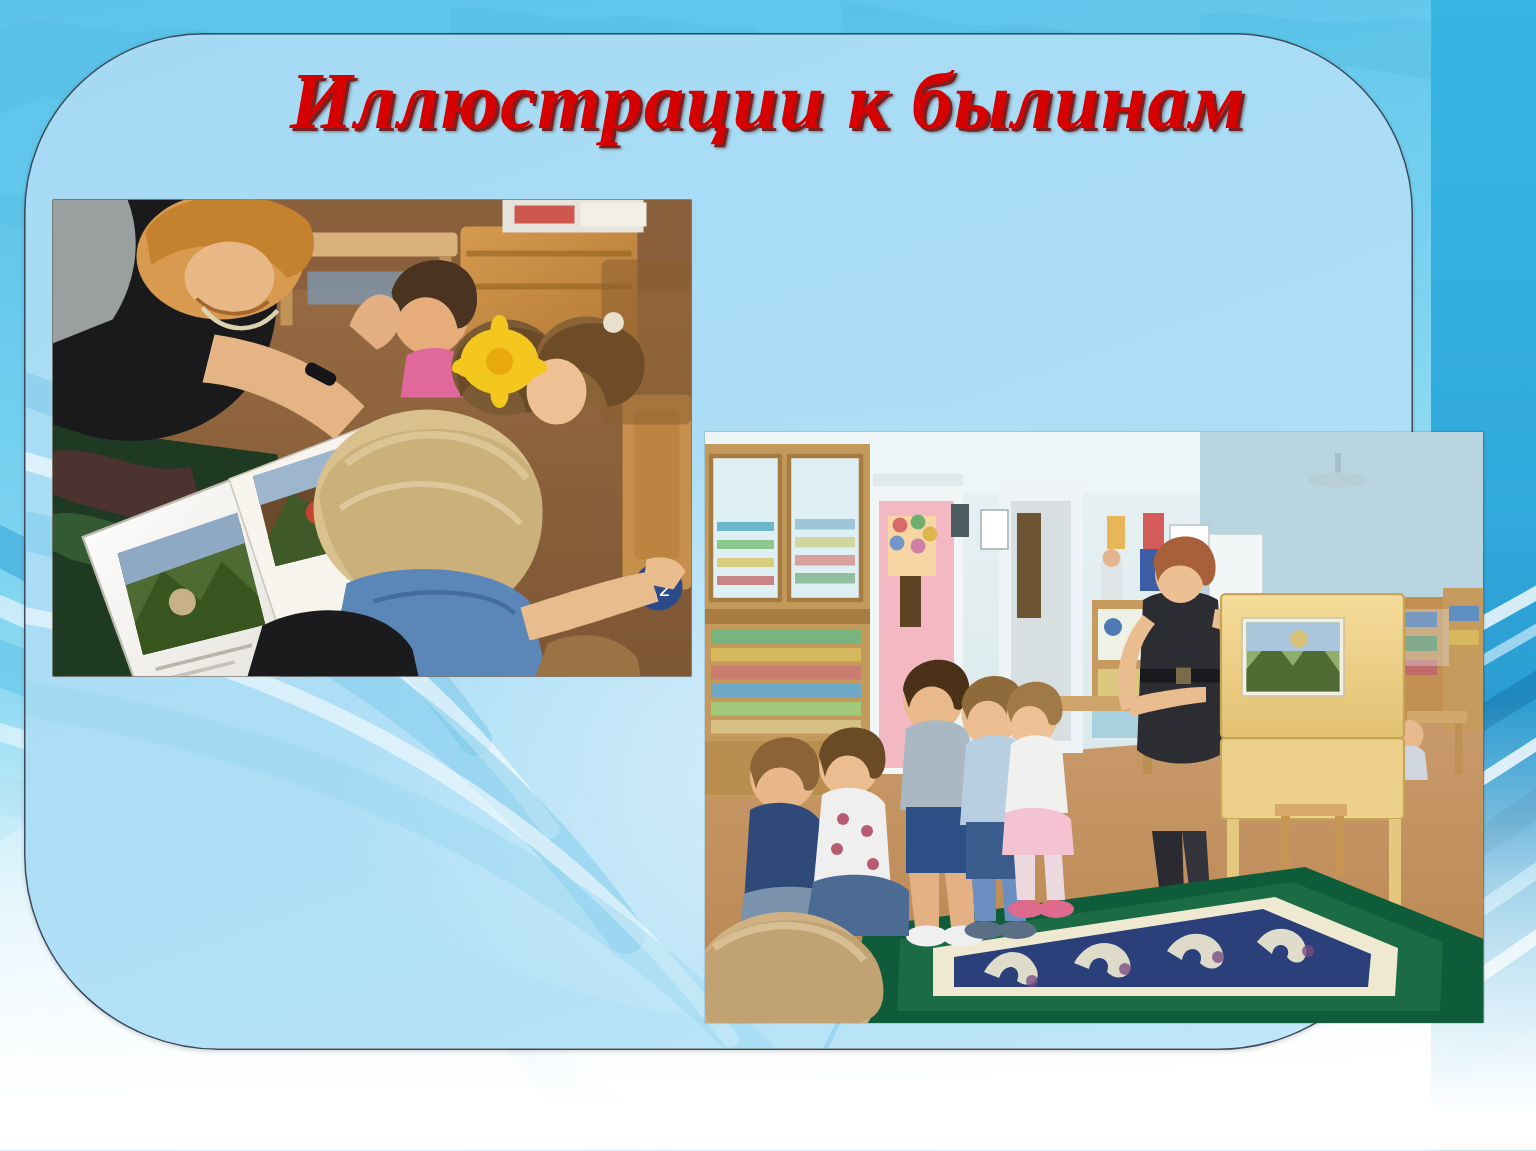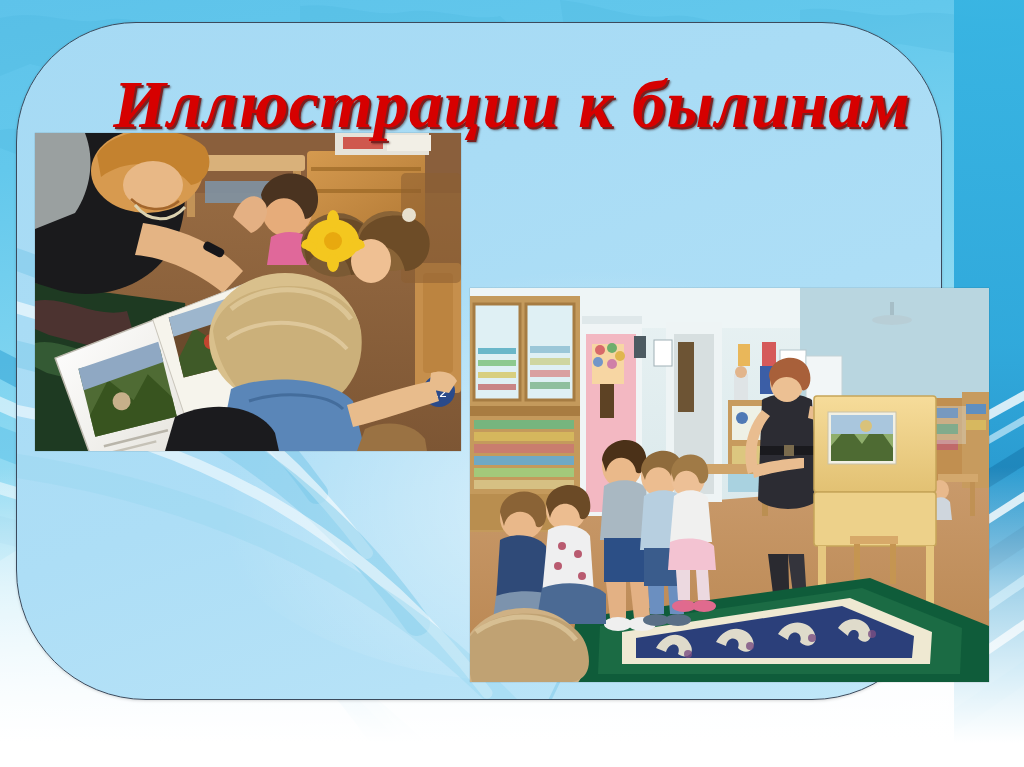--- a/index.html
+++ b/index.html
@@ -85,29 +85,28 @@
   .title {
     position: absolute;
     left: 0;
     top: 30px;
     width: 1024px;
     text-align: center;
     z-index: 40;
     font-family: "Liberation Serif", serif;
     font-style: italic;
     font-weight: bold;
-    font-size: 68px;
+    font-size: 54px;
     line-height: 74px;
     letter-spacing: 1px;
     color: #d60000;
     text-shadow:
        2px 2px 0 #7a2020,
        3px 3px 2px rgba(40,10,10,.45);
     white-space: nowrap;
-    margin-top: 37px;
   }
 
   
   .photo {
     position: absolute;
     overflow: hidden;
     background: #5a4430;
     z-index: 30;
     box-shadow: 0 0 1px rgba(0,0,0,.4);
   }

